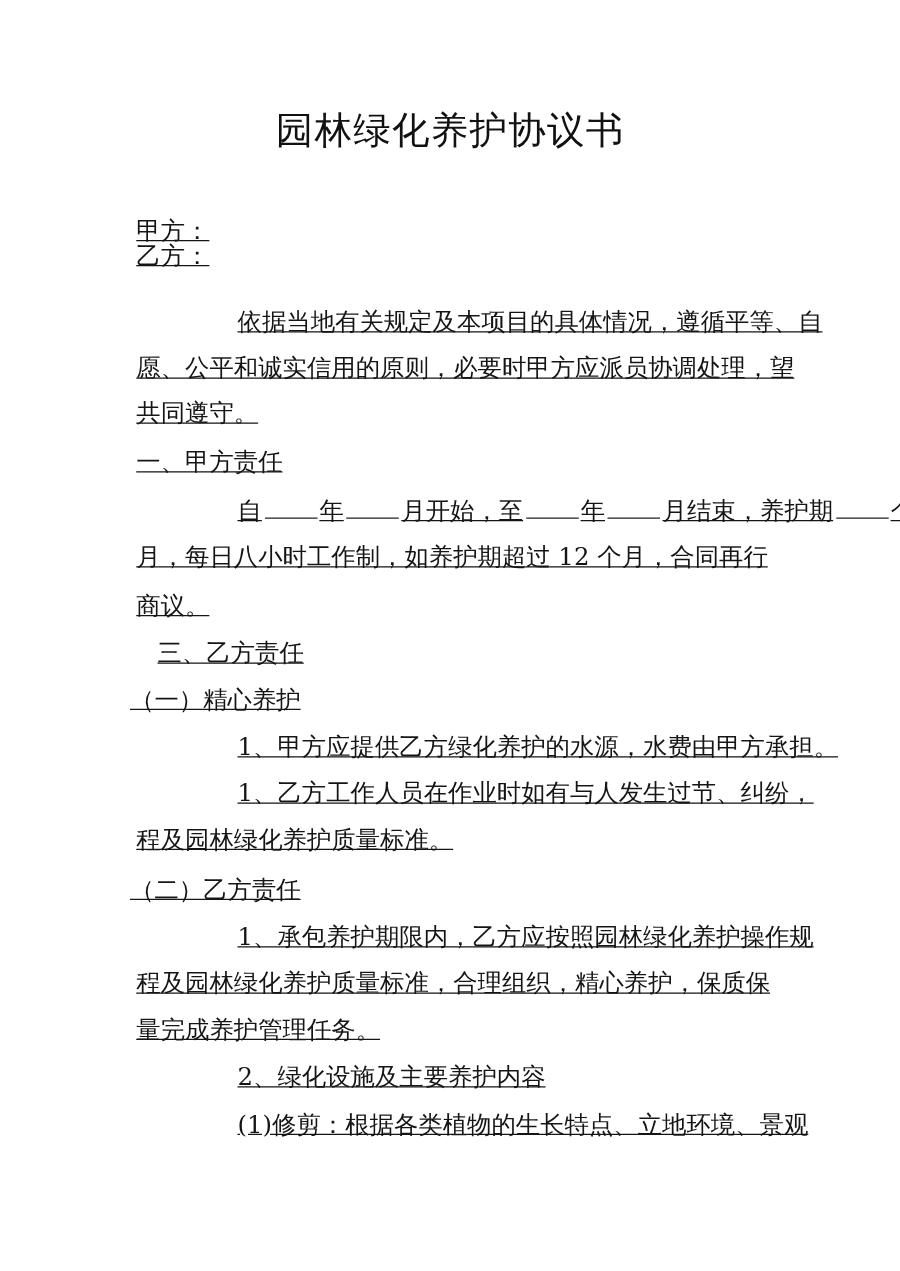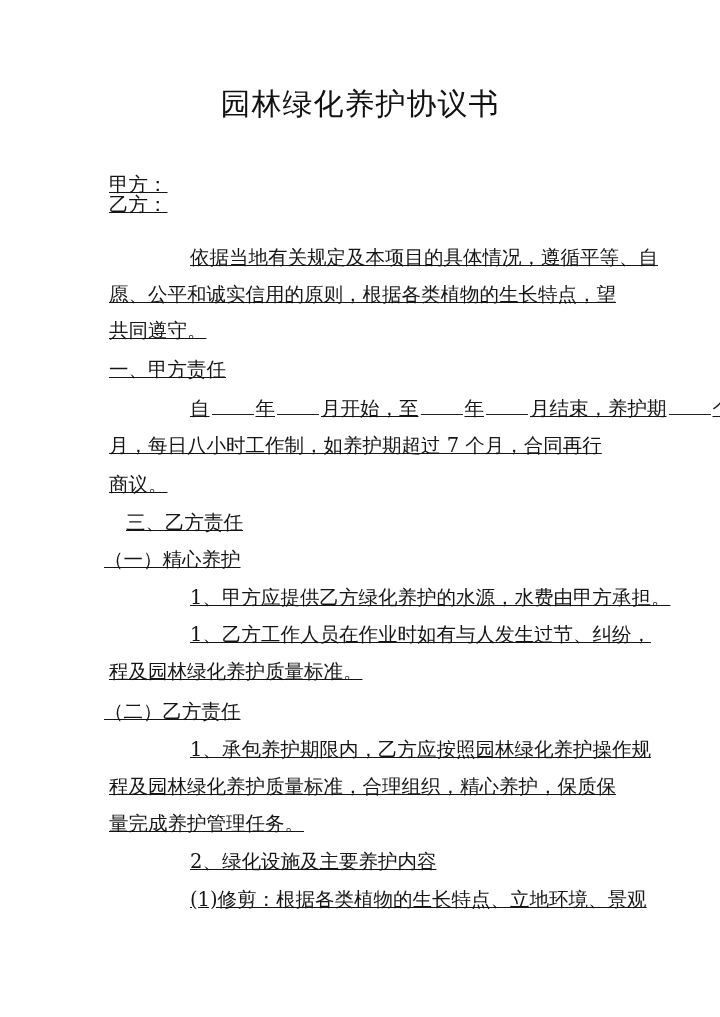--- a/index.html
+++ b/index.html
@@ -14,28 +14,28 @@
 </head>
 <body>
 
 <div>
   <div class="title">园林绿化养护协议书</div>
 
   <div class="line" style="top:172px">甲方：</div>
   <div class="line" style="top:192px">乙方：</div>
 
   <div class="line ind" style="top:245px">依据当地有关规定及本项目的具体情况，遵循平等、自</div>
-  <div class="line" style="top:282px">愿、公平和诚实信用的原则，根据各类植物的生长特点，望</div>
+  <div class="line" style="top:282px">愿、公平和诚实信用的原则，必要时甲方应派员协调处理，望</div>
   <div class="line" style="top:318px">共同遵守。</div>
 
   <div class="line" style="top:357px">一、甲方责任</div>
   <div class="line ind" style="top:396px">
     <span>自</span><span class="blank"></span><span>年</span><span class="blank"></span><span>月开始，至</span><span class="blank"></span><span>年</span><span class="blank"></span><span>月结束，养护期</span><span class="blank"></span><span>个</span>
   </div>
-  <div class="line" style="top:433px">月，每日八小时工作制，如养护期超过 7 个月，合同再行</div>
+  <div class="line" style="top:433px">月，每日八小时工作制，如养护期超过 12 个月，合同再行</div>
   <div class="line" style="top:472px">商议。</div>
 
   <div class="line" style="top:510px; left:126px">三、乙方责任</div>
   <div class="line" style="top:547px; left:104px">（一）精心养护</div>
   <div class="line ind" style="top:585px">1、甲方应提供乙方绿化养护的水源，水费由甲方承担。</div>
   <div class="line ind" style="top:622px">1、乙方工作人员在作业时如有与人发生过节、纠纷，</div>
   <div class="line" style="top:659px">程及园林绿化养护质量标准。</div>
 
   <div class="line" style="top:699px; left:104px">（二）乙方责任</div>
   <div class="line ind" style="top:737px">1、承包养护期限内，乙方应按照园林绿化养护操作规</div>

